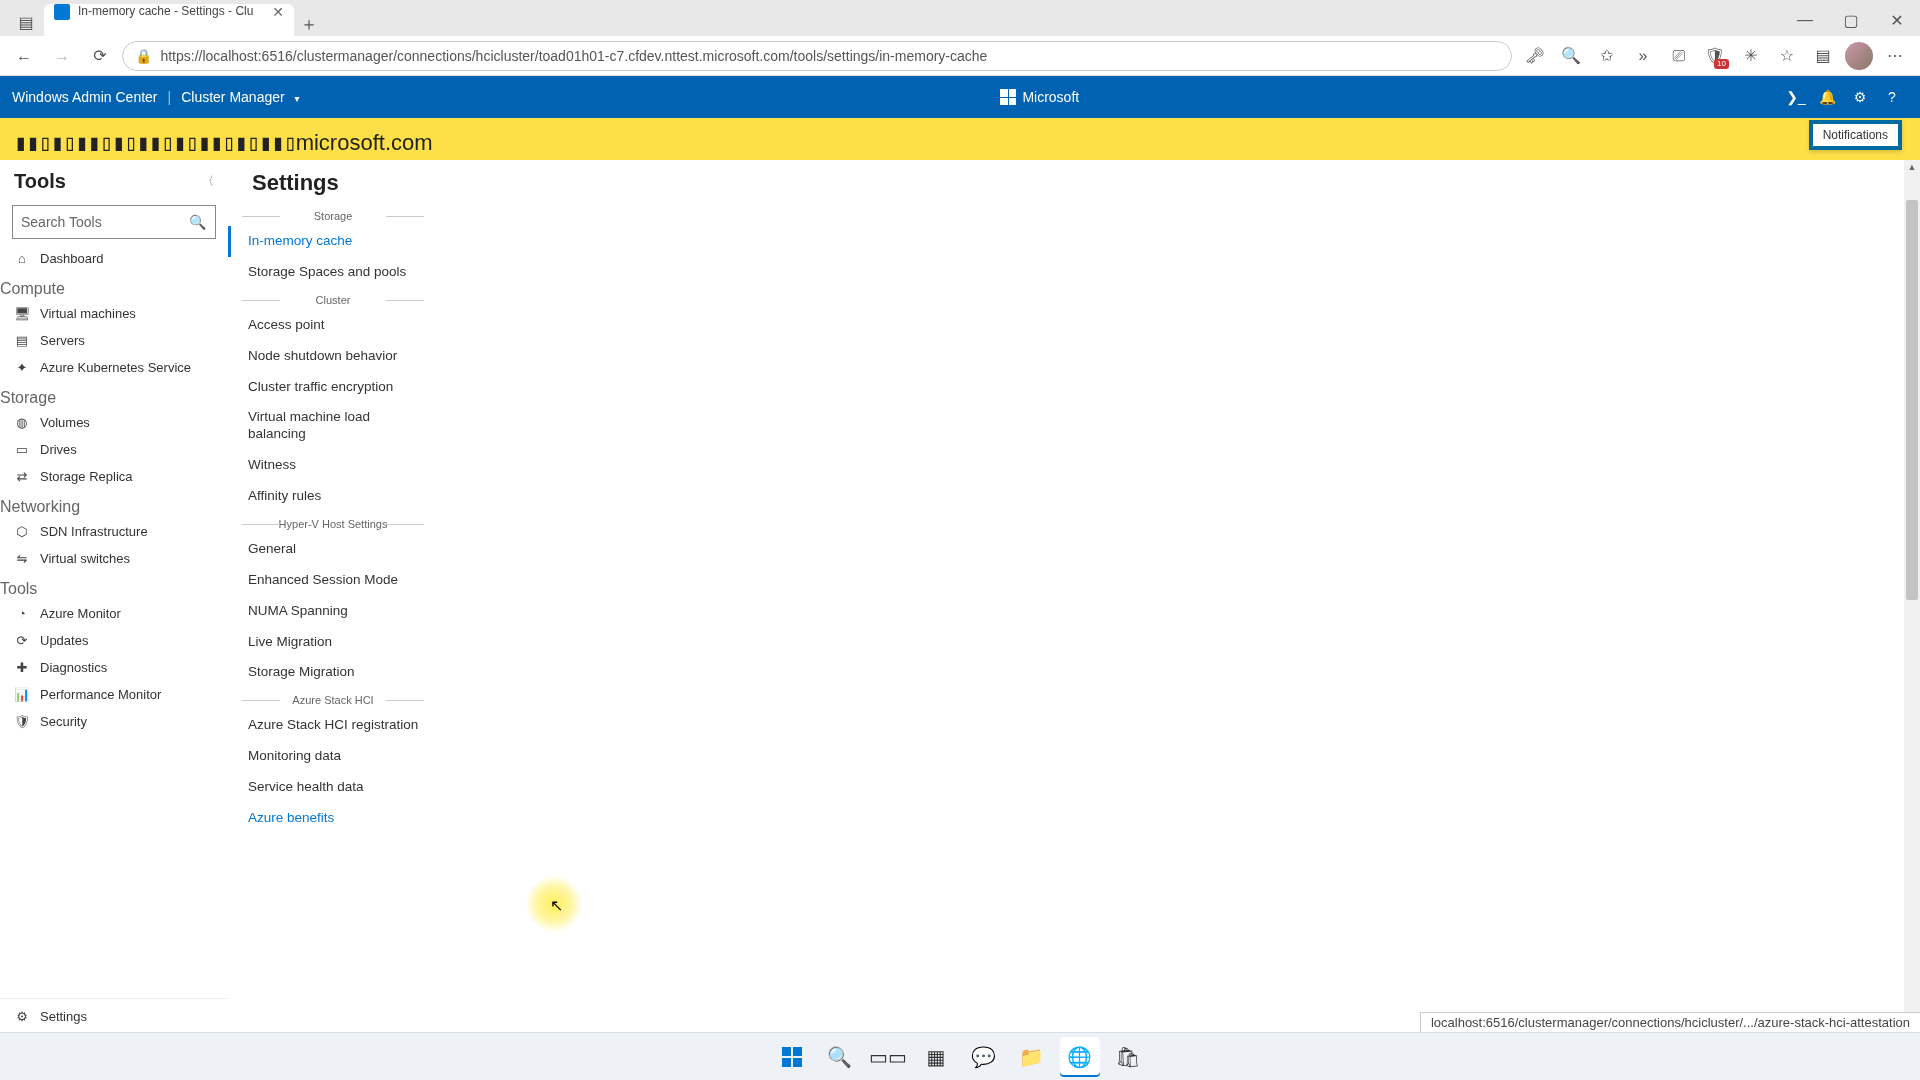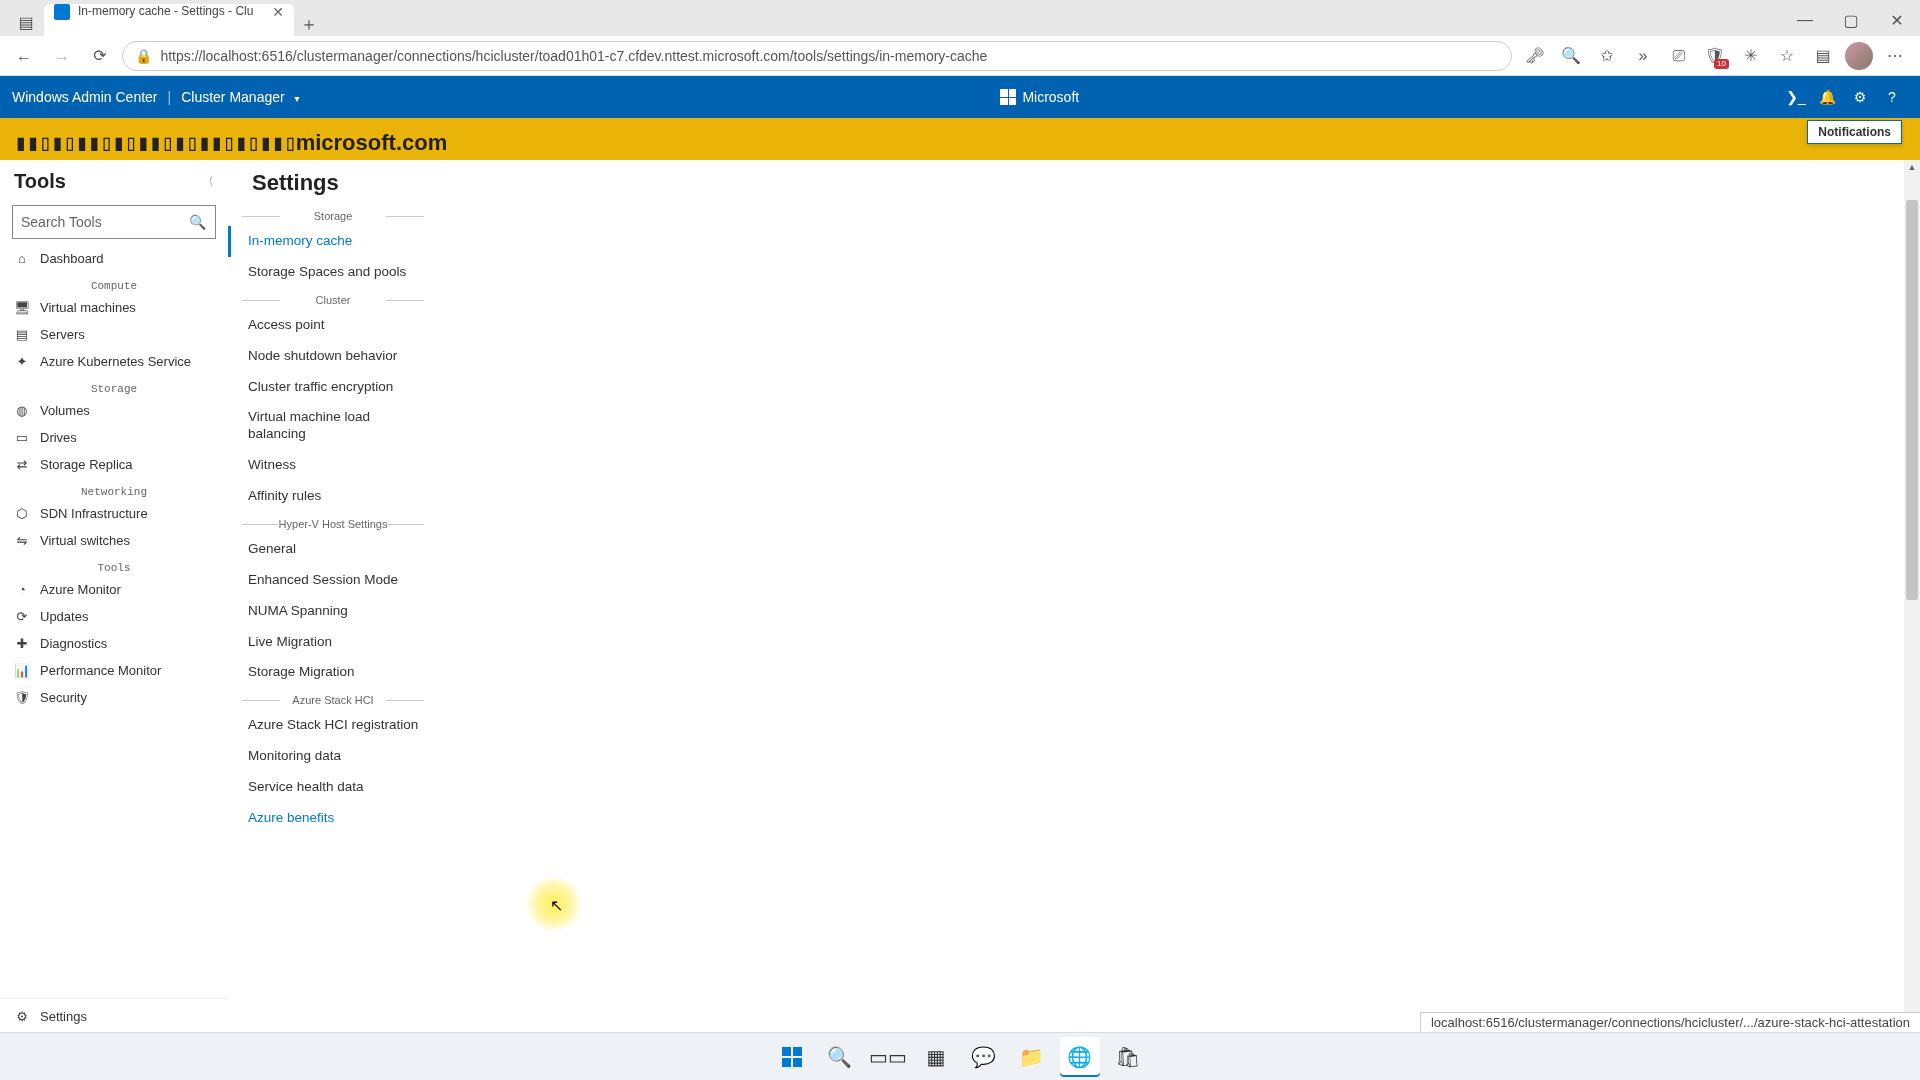--- a/index.html
+++ b/index.html
@@ -30,37 +30,37 @@
   
   .wac-header { height: 42px; background:#0062b1; color:#fff; display:flex; align-items:center; padding:0 12px; font-size:14px; }
   .wac-header .sep { margin:0 10px; opacity:.6; }
   .wac-header .ms-logo { margin:0 auto; display:flex;align-items:center;gap:6px;font-size:14px; }
   .wac-header .ms-logo .sq { width:16px;height:16px;display:grid;grid-template-columns:1fr 1fr;grid-template-rows:1fr 1fr;gap:1px; }
   .wac-header .ms-logo .sq span{background:#fff;}
   .wac-header .hdr-ic { width:32px;height:32px;display:flex;align-items:center;justify-content:center;color:#fff; }
   .wac-header .chev { margin-left:6px;font-size:10px; }
 
   
-  .cluster-bar { background:#eab308; padding: 12px 14px 4px; font-size:22px; font-weight:700; color:#222; position:relative;}
+  .cluster-bar { background:#fde047; padding: 12px 14px 4px; font-size:22px; font-weight:400; color:#222; position:relative;}
   .cluster-bar .pixelated { font-family:monospace; letter-spacing:-1px; filter:blur(0.5px); }
 
   
-  .notif-tip { position:absolute; right:18px; top:2px; background:#fff; border:1px solid #0369a1; padding:4px 10px; font-size:12px; color:#333; box-shadow:0 2px 4px rgba(0,0,0,.15); }
+  .notif-tip { position:absolute; right:18px; top:2px; background:#fff; border:4px solid #0369a1; padding:4px 10px; font-size:12px; color:#333; box-shadow:0 2px 4px rgba(0,0,0,.15); }
 
   
   .body-area { display:flex; height: calc(1080px - 36px - 40px - 42px - 48px - 40px); background:#fff; }
   
   
   .tools-pane { width: 228px; border-right: none; display:flex; flex-direction:column; }
   .tools-hdr { display:flex;align-items:center;justify-content:space-between;padding:10px 14px 6px; }
   .tools-hdr h2 { font-size:20px;font-weight:600;color:#222; }
   .tools-hdr .collapse { color:#666;font-size:12px; }
   .tool-search { margin:6px 12px; height:34px;border:1px solid #888;display:flex;align-items:center;padding:0 8px;color:#666;font-size:14px; }
   .tool-search span.sicon{ margin-left:auto;color:#555; }
-  .tool-group-label { text-align:center;font-size:11px;color:#666;margin:8px 0 2px;font-family:Liberation Mono, monospace; }
+  .tool-group-label { font-size:16px;color:#666;margin:8px 0 2px; }
   .tool-item { display:flex;align-items:center;gap:10px;padding:6px 14px;font-size:13px;color:#333;cursor:pointer; }
   .tool-item .ti-icon { width:16px;text-align:center;color:#444; }
   .tool-spacer { flex:1; }
   .tool-item.settings { border-top:1px solid #eee; padding:10px 14px; }
 
   
   .settings-pane { flex:1; display:flex; position:relative; }
   .settings-pane h1 { font-size:22px;font-weight:600;padding:10px 24px 4px;color:#222; }
   .settings-nav { width:210px; padding:4px 0 40px 0; overflow:hidden; }
   .sgroup-label { font-size:11px;color:#666;text-align:center;position:relative; margin:6px 20px 4px; }

